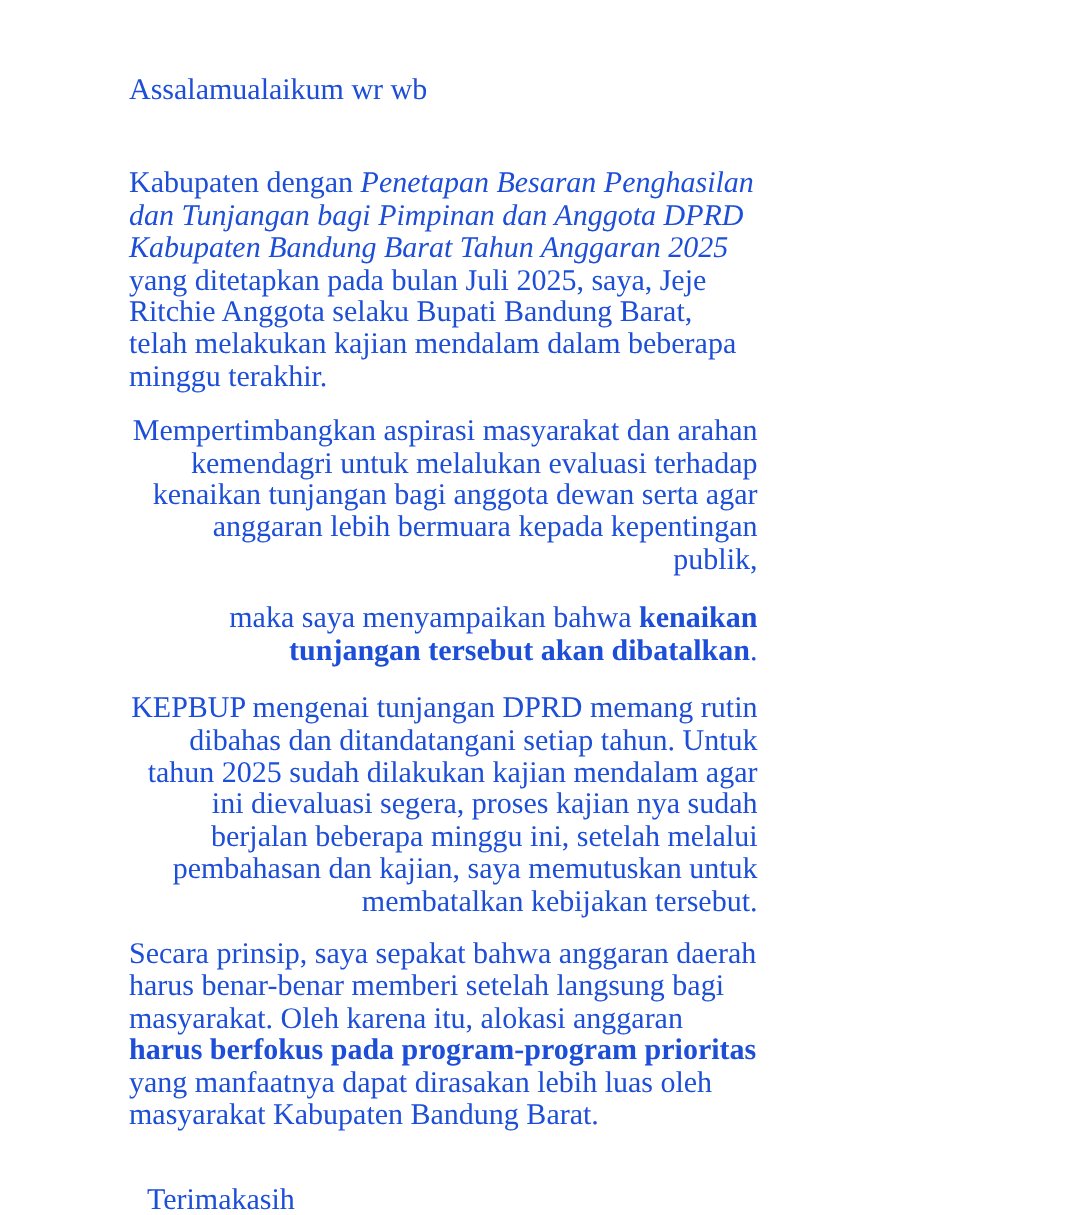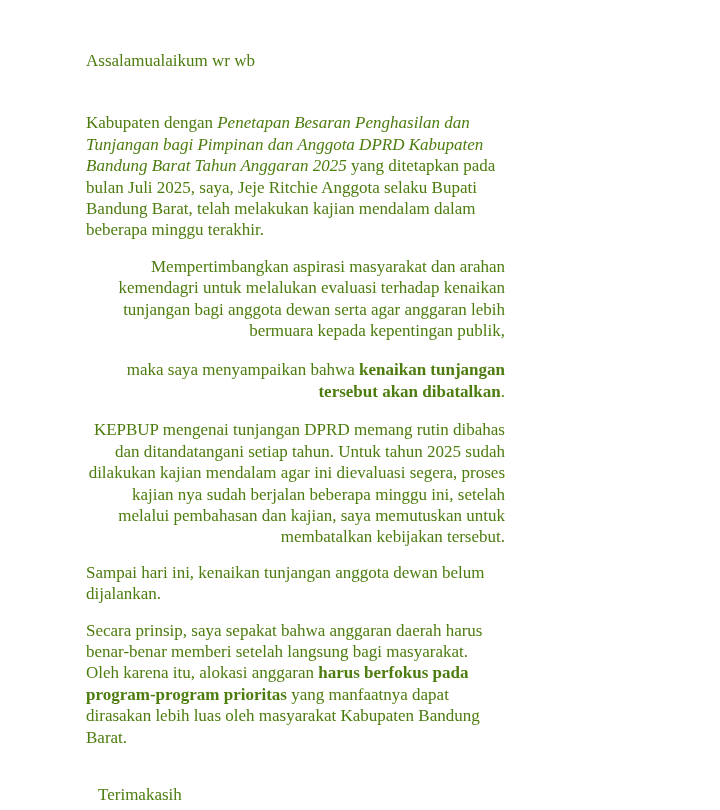--- a/index.html
+++ b/index.html
@@ -9,23 +9,23 @@
     height: 810px;
     background: #ffffff;
     overflow: hidden;
   }
   .page {
     box-sizing: border-box;
     width: 591px;
     height: 810px;
     padding: 50px 86px 0 86px;
     font-family: "Liberation Serif", "DejaVu Serif", serif;
-    font-size: 17px;
+    font-size: 20px;
     line-height: 21.4px;
-    color: #4d7c0f;
+    color: #1d4ed8;
     text-align: left;
   }
   .page p {
     margin: 0 0 15px 0;
     max-width: 548px;
   }
   p.greeting      { margin-bottom: 41px; }
   p.para-2        { margin-bottom: 18px; text-align: right; }
   p.para-3        { margin-bottom: 17px; text-align: right; }
   p.para-4        { margin-bottom: 14px; text-align: right; }
@@ -43,21 +43,20 @@
   <p class="greeting">Assalamualaikum wr wb</p>
 
   <p class="para-1"><span>Kabupaten dengan </span><span class="run-italic">Penetapan Besaran Penghasilan dan Tunjangan bagi Pimpinan dan Anggota DPRD Kabupaten Bandung Barat Tahun Anggaran 2025</span><span> yang ditetapkan pada bulan Juli 2025, saya, Jeje Ritchie Anggota selaku Bupati Bandung Barat, telah melakukan kajian mendalam dalam beberapa minggu terakhir.</span></p>
 
   <p class="para-2">Mempertimbangkan aspirasi masyarakat dan arahan kemendagri untuk melalukan evaluasi terhadap kenaikan tunjangan bagi anggota dewan serta agar anggaran lebih bermuara kepada kepentingan publik,</p>
 
   <p class="para-3"><span>maka saya menyampaikan bahwa </span><span class="run-bold">kenaikan tunjangan tersebut akan dibatalkan</span><span>.</span></p>
 
   <p class="para-4">KEPBUP mengenai tunjangan DPRD memang rutin dibahas dan ditandatangani setiap tahun. Untuk tahun 2025 sudah dilakukan kajian mendalam agar ini dievaluasi segera, proses kajian nya sudah berjalan beberapa minggu ini, setelah melalui pembahasan dan kajian, saya memutuskan untuk membatalkan kebijakan tersebut.</p>
 
-  <p class="para-5">Sampai hari ini, kenaikan tunjangan anggota dewan belum dijalankan.</p>
 
   <p class="para-6"><span>Secara prinsip, saya sepakat bahwa anggaran daerah harus benar-benar memberi setelah langsung bagi masyarakat. Oleh karena itu, alokasi anggaran </span><span class="run-bold">harus berfokus pada program-program prioritas</span><span> yang manfaatnya dapat dirasakan lebih luas oleh masyarakat Kabupaten Bandung Barat.</span></p>
 
   <div class="closing">
     <p>Terimakasih</p>
   </div>
 
 </div>
 
 </body></html>

